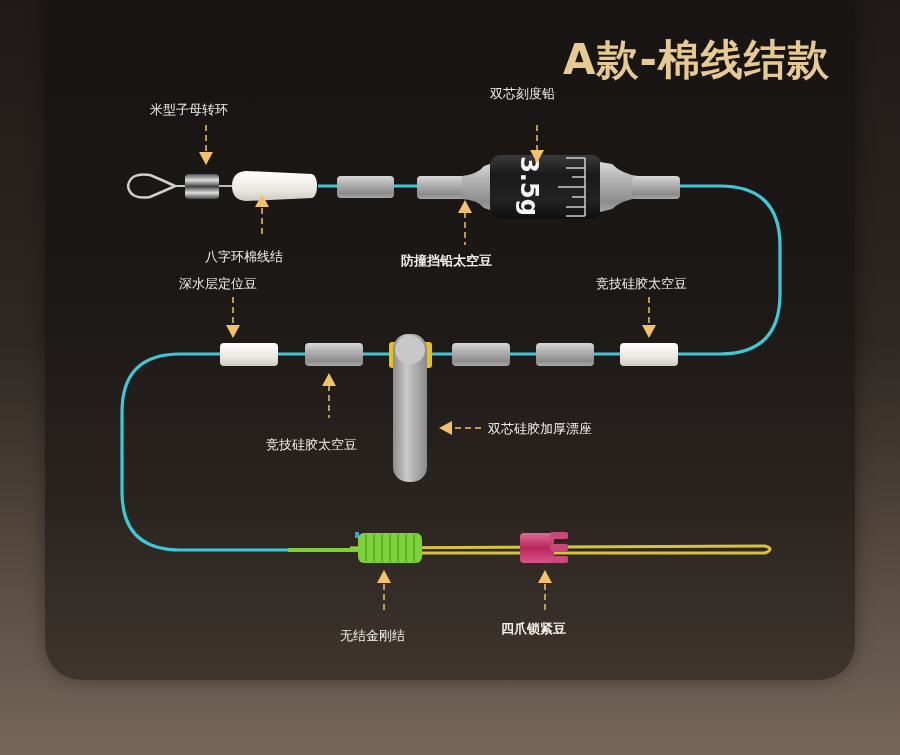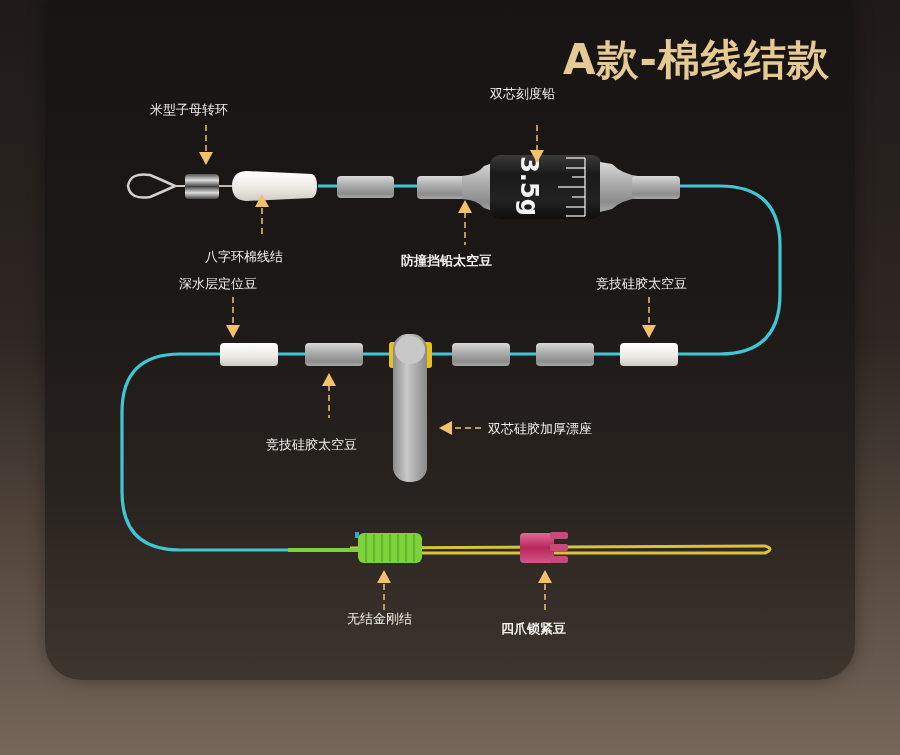--- a/index.html
+++ b/index.html
@@ -166,14 +166,14 @@
 </svg>
 
 <div class="label" style="left:150px; top:100px;">米型子母转环</div>
 <div class="label" style="left:205px; top:247px;">八字环棉线结</div>
 <div class="label" style="left:490px; top:84px;">双芯刻度铅</div>
 <div class="label" style="left:401px; top:251px;font-weight:bold;">防撞挡铅太空豆</div>
 <div class="label" style="left:179px; top:274px;">深水层定位豆</div>
 <div class="label" style="left:596px; top:274px;">竞技硅胶太空豆</div>
 <div class="label" style="left:266px; top:435px;">竞技硅胶太空豆</div>
 <div class="label" style="left:488px; top:419px;">双芯硅胶加厚漂座</div>
-<div class="label" style="left:340px; top:609px;margin-left:7px;">无结金刚结</div>
+<div class="label" style="left:340px; top:626px;">无结金刚结</div>
 <div class="label" style="left:501px; top:619px;font-weight:bold;">四爪锁紧豆</div>
 
 </body></html>

